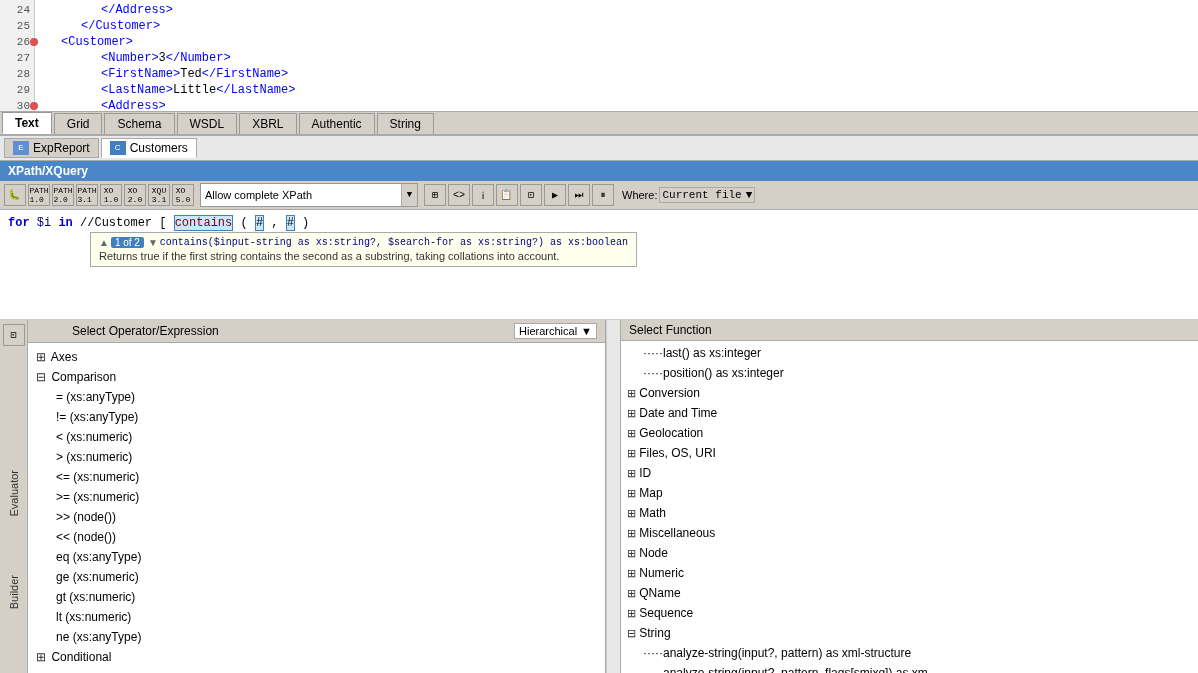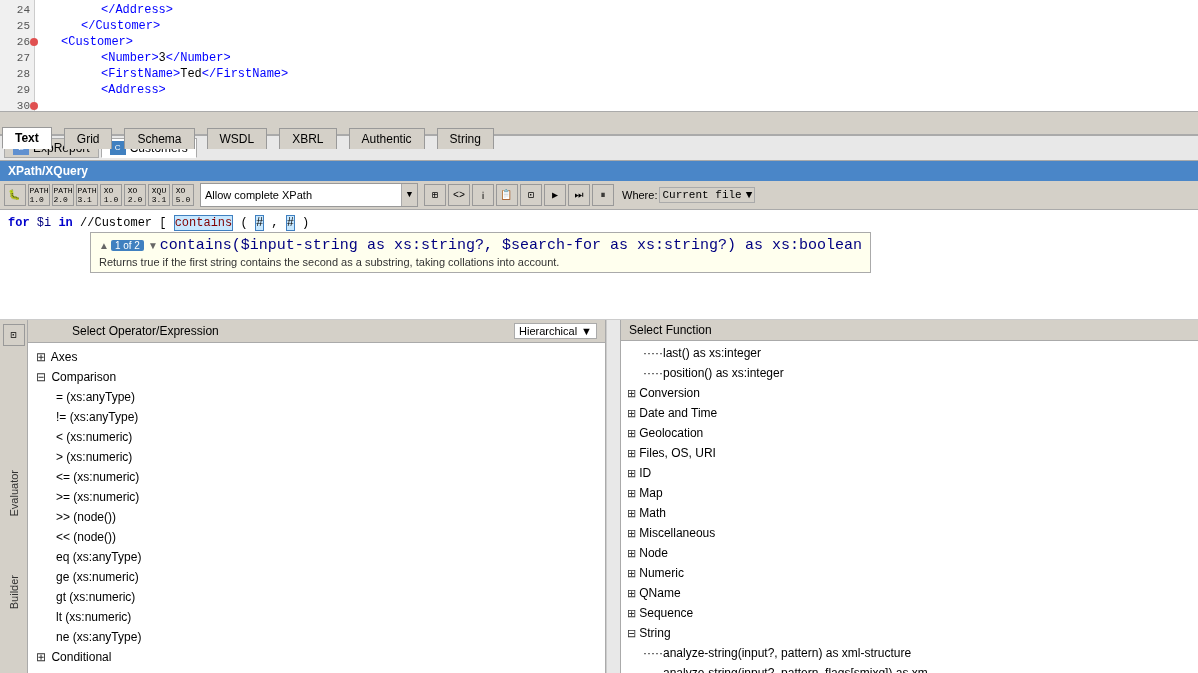--- a/index.html
+++ b/index.html
@@ -62,23 +62,23 @@
       padding-left: 2px;
     }
     .tab {
       padding: 3px 12px;
       border: 1px solid #999;
       border-bottom: none;
       background: #d4d0c8;
       cursor: pointer;
       font-family: Arial, sans-serif;
       font-size: 12px;
-      margin-right: 12px;
+      margin-right: 2px;
       position: relative;
-      top: 15px;
+      top: 0;
     }
     .tab.active {
       background: #fff;
       border-bottom: 1px solid #fff;
       font-weight: bold;
       z-index: 1;
     }
 
     
     .doc-tab-bar {
@@ -227,21 +227,21 @@
       background: #4080c0;
       color: #fff;
       border-radius: 2px;
       padding: 0 4px;
       font-size: 10px;
       margin-right: 4px;
     }
     .autocomplete-signature {
       color: #000080;
       font-family: 'Courier New', monospace;
-      font-size: 15px;
+      font-size: 10px;
     }
     .autocomplete-desc {
       color: #333;
       font-size: 11px;
     }
 
     
     .bottom-panels {
       display: flex;
       flex: 1;
@@ -392,20 +392,21 @@
         <span class="line-num-text">30</span>
         <div class="breakpoint-dot"></div>
       </div>
     </div>
     <div class="xml-content">
       <div class="xml-line xml-indent-3"><span class="tag">&lt;/Address&gt;</span></div>
       <div class="xml-line xml-indent-2"><span class="tag">&lt;/Customer&gt;</span></div>
       <div class="xml-line xml-indent-1"><span class="tag">&lt;Customer&gt;</span></div>
       <div class="xml-line xml-indent-3"><span class="tag">&lt;Number&gt;</span><span class="text-content">3</span><span class="tag">&lt;/Number&gt;</span></div>
       <div class="xml-line xml-indent-3"><span class="tag">&lt;FirstName&gt;</span><span class="text-content">Ted</span><span class="tag">&lt;/FirstName&gt;</span></div>
+      <div class="xml-line xml-indent-3"><span class="tag">&lt;LastName&gt;</span><span class="text-content">Little</span><span class="tag">&lt;/LastName&gt;</span></div>
       <div class="xml-line xml-indent-3"><span class="tag">&lt;Address&gt;</span></div>
     </div>
   </div>
 
   <div class="tab-bar">
     <div class="tab active">Text</div>
     <div class="tab">Grid</div>
     <div class="tab">Schema</div>
     <div class="tab">WSDL</div>
     <div class="tab">XBRL</div>

